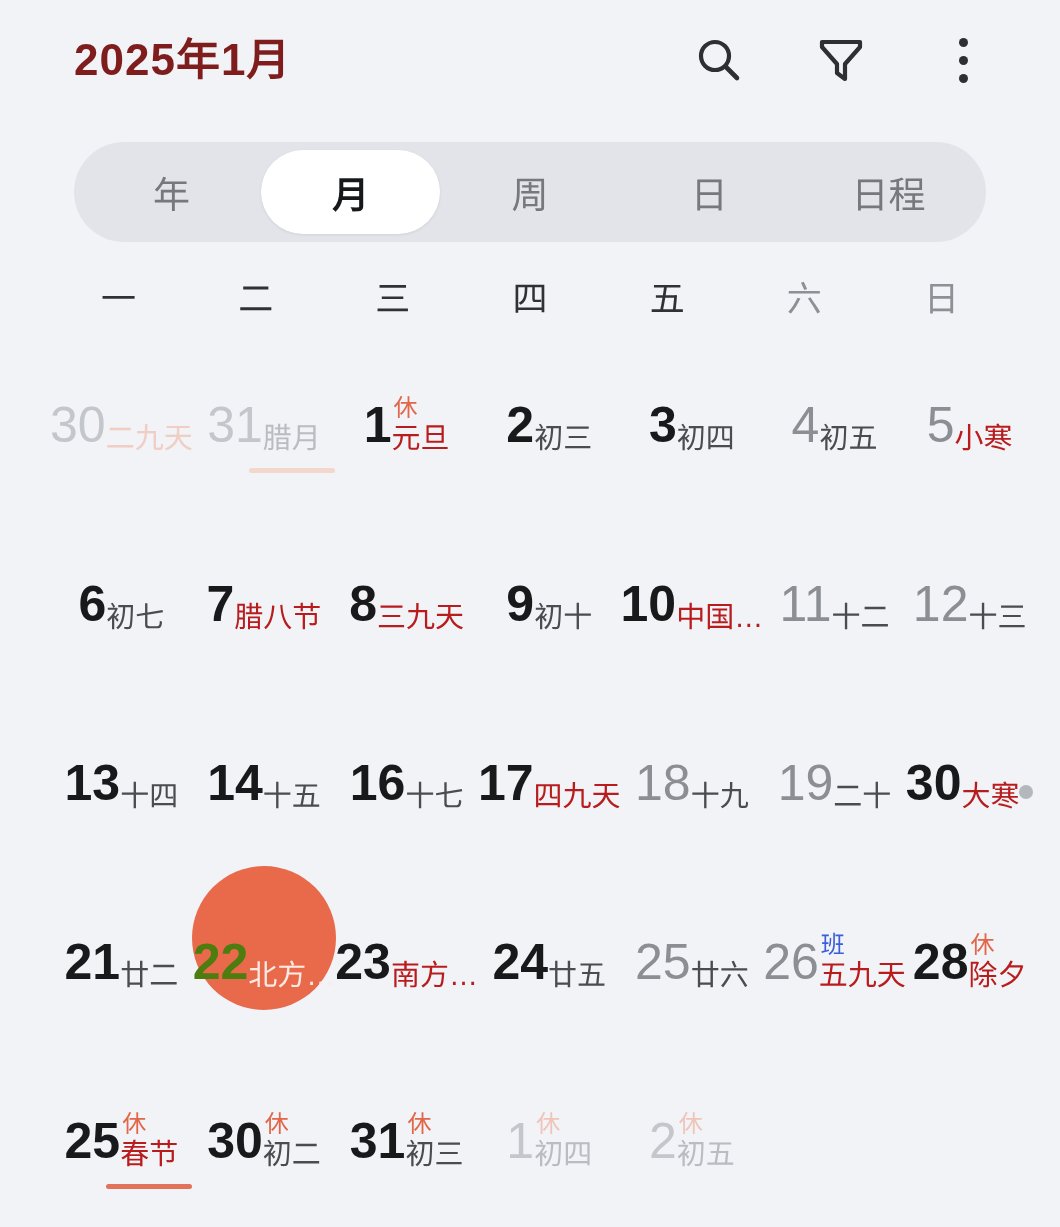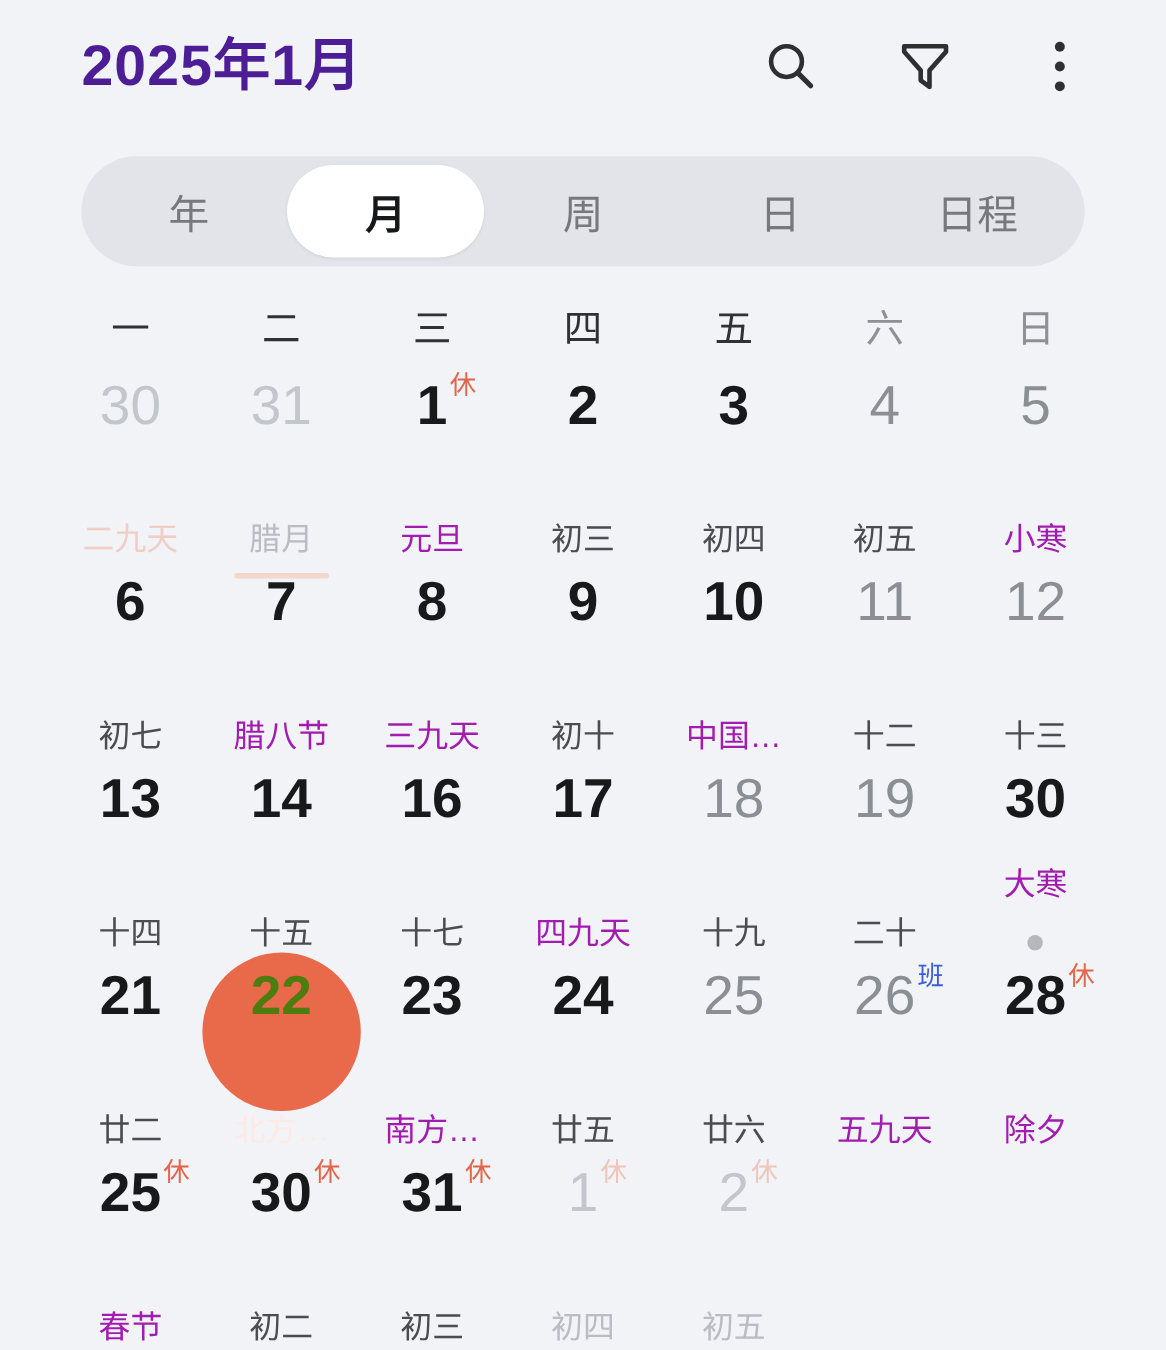--- a/index.html
+++ b/index.html
@@ -10,21 +10,21 @@
     overflow:hidden;
   }
   .screen { width:1060px; height:1227px; position:relative; background:#f1f3f7; }
 
   
   .header {
     height:120px; display:flex; align-items:center;
     padding:0 48px 0 74px;
   }
   .title {
-    font-size:52px; font-weight:700; color:#4c1d95;
+    font-size:44px; font-weight:700; color:#7f1d1d;
     letter-spacing:1px; flex:1 1 auto; line-height:1;
   }
   .hdr-actions { display:flex; align-items:center; gap:68px; padding-right:22px; }
   .icon-btn {
     width:54px; height:54px; display:flex; align-items:center; justify-content:center;
     cursor:pointer; background:none; border:none;
   }
   .icon-btn svg { display:block; }
   .dots { display:flex; flex-direction:column; gap:9px; align-items:center; }
   .dots i { width:9px; height:9px; border-radius:50%; background:#2d2f31; display:block; }
@@ -52,43 +52,43 @@
   .wd { text-align:center; font-size:35px; color:#2f3133; font-weight:400; }
   .wd.dim { color:#8d9095; }
 
   
   .grid {
     display:grid; grid-template-columns:repeat(7,1fr);
     grid-auto-rows:179px;
     padding:6px 50px 0 50px;
   }
   .cell {
-    position:relative; display:flex; flex-direction:column;
-    align-items:center; justify-content:space-between;
+    position:relative; display:flex; flex-direction:row;
+    align-items:center; justify-content:center;
     padding-top:16px; cursor:pointer;
   }
   .numline { position:relative; display:inline-block; line-height:1; }
   .num {
     font-size:50px; font-weight:700; color:#18191b; line-height:1;
     display:inline-block;
   }
   .num.gray   { color:#8b8e93; font-weight:400; }
   .num.faded  { color:#c3c6cb; font-weight:400; }
   .badge {
     position:absolute; top:-4px; left:100%; margin-left:2px;
     font-size:24px; font-weight:400; line-height:1; white-space:nowrap;
   }
   .badge.rest { color:#e2664a; }
   .badge.rest-faded { color:#efc4b9; }
   .badge.work { color:#3b5edb; }
   .sub {
     margin-top:27px; font-size:29px; color:#4a4c50; line-height:1;
     white-space:nowrap; position:relative;
   }
-  .sub.red   { color:#a21caf; }
+  .sub.red   { color:#b91c1c; }
   .sub.gray  { color:#b9bcc1; }
   .sub.pink  { color:#f0cec4; }
   .underline {
     position:absolute; left:50%; transform:translateX(-50%);
     bottom:-20px; width:86px; height:5px; border-radius:3px;
   }
   .underline.red  { background:#e2735a; }
   .underline.pink { background:#f3d6cc; }
   .evdot {
     width:14px; height:14px; border-radius:50%;

